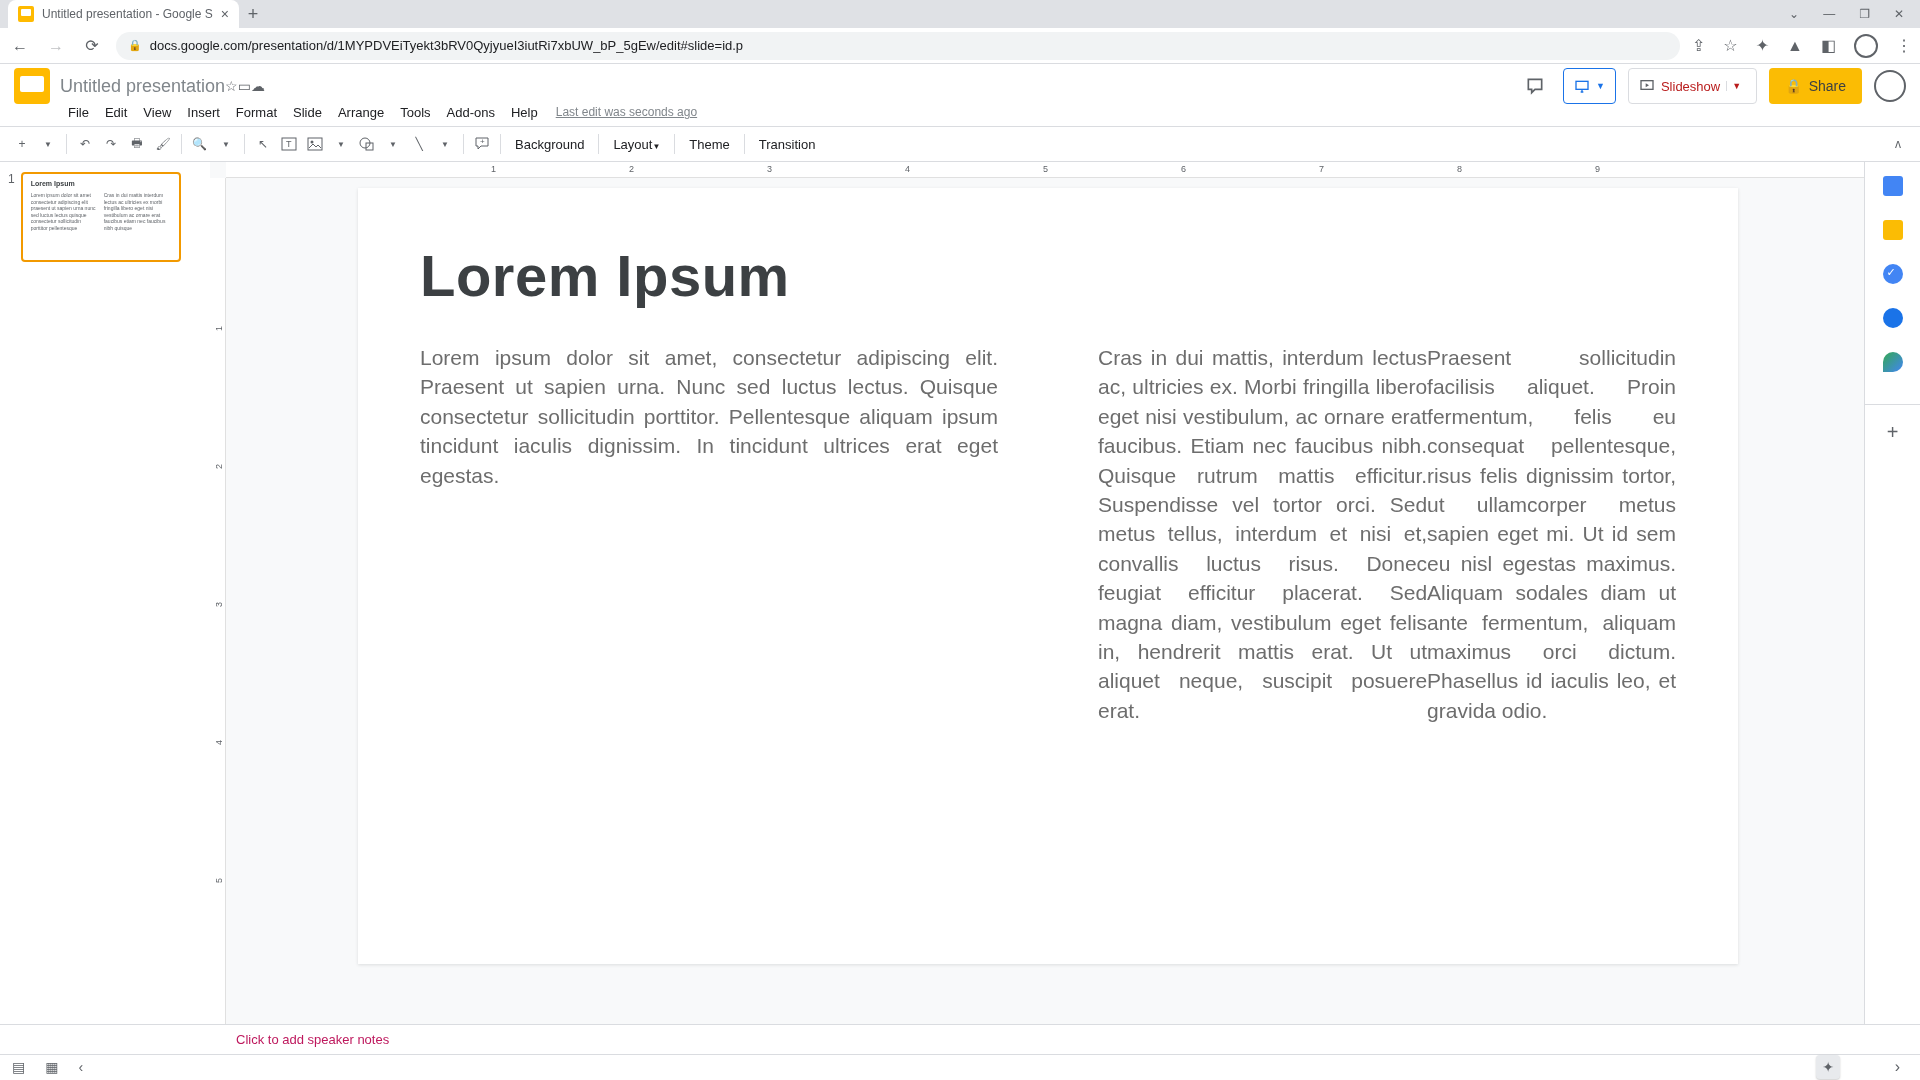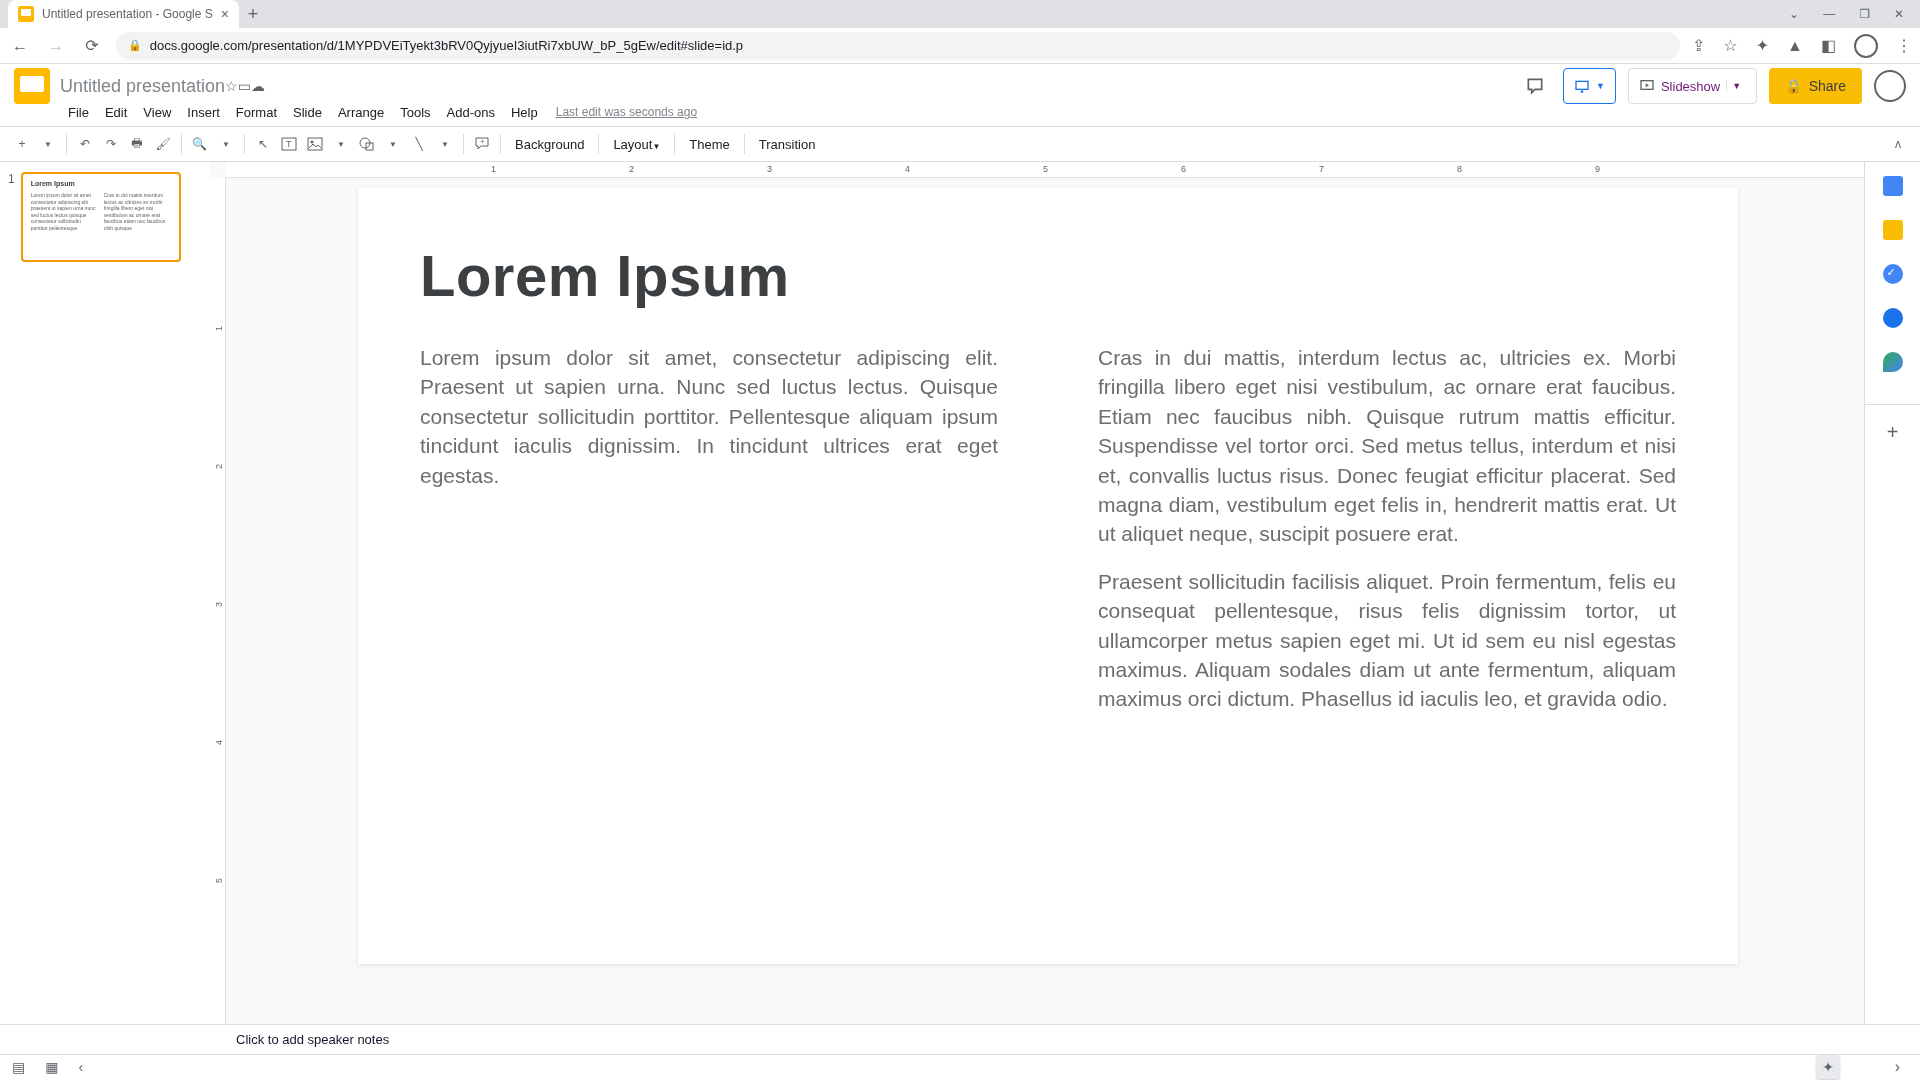--- a/index.html
+++ b/index.html
@@ -30,21 +30,21 @@
 .doc-name-area { display: flex; flex-direction: column; gap: 2px; }
 .doc-name-row { display: flex; align-items: center; }
 .doc-name { font-size: 18px; color: #80868b; }
 .doc-icon { color: #5f6368; font-size: 14px; }
 
 .menu-bar { height: 20px; display: flex; align-items: center; padding-left: 62px; gap: 4px; font-size: 13px; color: #202124; margin-top: -6px; margin-bottom: 4px; }
 .menu-item { padding: 2px 6px; cursor: pointer; }
 .last-edit { color: #80868b; text-decoration: underline; font-size: 12px; margin-left: 8px; }
 
 .header-right { margin-left: auto; display: flex; align-items: center; gap: 12px; }
-.hdr-btn { width: 32px; height: 32px; border-radius: 4px; display: flex; align-items: center; justify-content: center; color: #701a75; font-size: 16px; }
+.hdr-btn { width: 32px; height: 32px; border-radius: 4px; display: flex; align-items: center; justify-content: center; color: #b91c1c; font-size: 16px; }
 .hdr-btn.bordered { border: 1px solid #dadce0; padding: 0 10px; width: auto; height: 36px; font-size: 13px; gap: 6px; }
 .present-dd { width: 20px; border-left: 1px solid #dadce0; }
 .share-btn { background: #fbbc04; height: 36px; border-radius: 4px; padding: 0 16px; display: flex; align-items: center; gap: 6px; font-size: 14px; color: #3c4043; font-weight: 500; }
 .acct-avatar { width: 32px; height: 32px; border: 2px solid #5f6368; border-radius: 50%; }
 
 
 .toolbar { height: 36px; border-top: 1px solid #dadce0; border-bottom: 1px solid #dadce0; display: flex; align-items: center; padding: 0 10px; gap: 2px; font-size: 12px; color: #5f6368; }
 .tb-btn { min-width: 24px; height: 24px; display: flex; align-items: center; justify-content: center; padding: 0 4px; }
 .tb-sep { width: 1px; height: 20px; background: #dadce0; margin: 0 4px; }
 .tb-text { padding: 0 8px; font-size: 13px; color: #202124; }
@@ -61,35 +61,35 @@
 
 .canvas-area { flex: 1; background: #f8f9fa; position: relative; overflow: hidden; }
 .ruler-h { height: 16px; background: #fff; border-bottom: 1px solid #e0e0e0; margin-left: 16px; position: relative; font-size: 9px; color: #5f6368; }
 .ruler-h .tick { position: absolute; top: 2px; }
 .ruler-v { position: absolute; left: 0; top: 16px; width: 16px; bottom: 0; background: #fff; border-right: 1px solid #e0e0e0; font-size: 9px; color: #5f6368; }
 .ruler-v .tick { position: absolute; left: 4px; writing-mode: vertical-rl; transform: rotate(180deg); }
 
 .slide-wrap { position: absolute; top: 26px; left: 148px; width: 1380px; height: 776px; background: #fff; box-shadow: 0 1px 3px rgba(60,64,67,0.15); padding: 54px 62px; }
 .slide-title { font-size: 58px; font-weight: 800; color: #3c4043; font-family: 'Arial Black', Arial, sans-serif; margin-bottom: 34px; letter-spacing: 0.5px; }
 .slide-cols { display: flex; gap: 100px; }
-.slide-col { flex: 1; font-size: 21px; color: #6d6d6d; line-height: 1.4; text-align: justify; display: flex; flex-direction: column; gap: 18px; }
+.slide-col { flex: 1; font-size: 21px; color: #6d6d6d; line-height: 1.4; text-align: justify; display: flex; flex-direction: row; }
 
 
 .side-panel { width: 56px; border-left: 1px solid #dadce0; display: flex; flex-direction: column; align-items: center; padding-top: 14px; gap: 24px; }
 .sp-icon { width: 20px; height: 20px; border-radius: 3px; }
 .sp-cal { background: #4285f4; }
 .sp-keep { background: #fbbc04; }
 .sp-tasks { background: #4285f4; border-radius: 50%; position:relative;}
 .sp-tasks::after{content:'✓';color:#fff;font-size:11px;position:absolute;top:2px;left:4px;}
 .sp-contacts { background: #1a73e8; border-radius: 50%; }
 .sp-maps { background: linear-gradient(135deg,#34a853,#4285f4); border-radius: 50% 50% 50% 0; }
 .sp-plus { color: #5f6368; font-size: 20px; border-top: 1px solid #dadce0; width: 100%; text-align: center; padding-top: 16px; margin-top: 8px; }
 
 
-.notes-bar { height: 30px; border-top: 1px solid #dadce0; display: flex; align-items: center; padding-left: 236px; font-size: 13px; color: #0f172a; }
+.notes-bar { height: 30px; border-top: 1px solid #dadce0; display: flex; align-items: center; padding-left: 236px; font-size: 13px; color: #be185d; }
 
 
 .bottom-bar { height: 24px; border-top: 1px solid #dadce0; display: flex; align-items: center; padding: 0 12px; gap: 20px; color: #5f6368; position: relative; }
 .bottom-bar .explore { position: absolute; right: 80px; width: 24px; height: 24px; background: #e8eaed; border-radius: 4px; display:flex;align-items:center;justify-content:center;font-size:14px; box-shadow: 0 1px 2px rgba(0,0,0,0.2); }
 .bottom-bar .chev { position: absolute; right: 20px; }
 .view-icon { font-size: 14px; }
 
 svg { display: block; }
 </style>
 </head>

